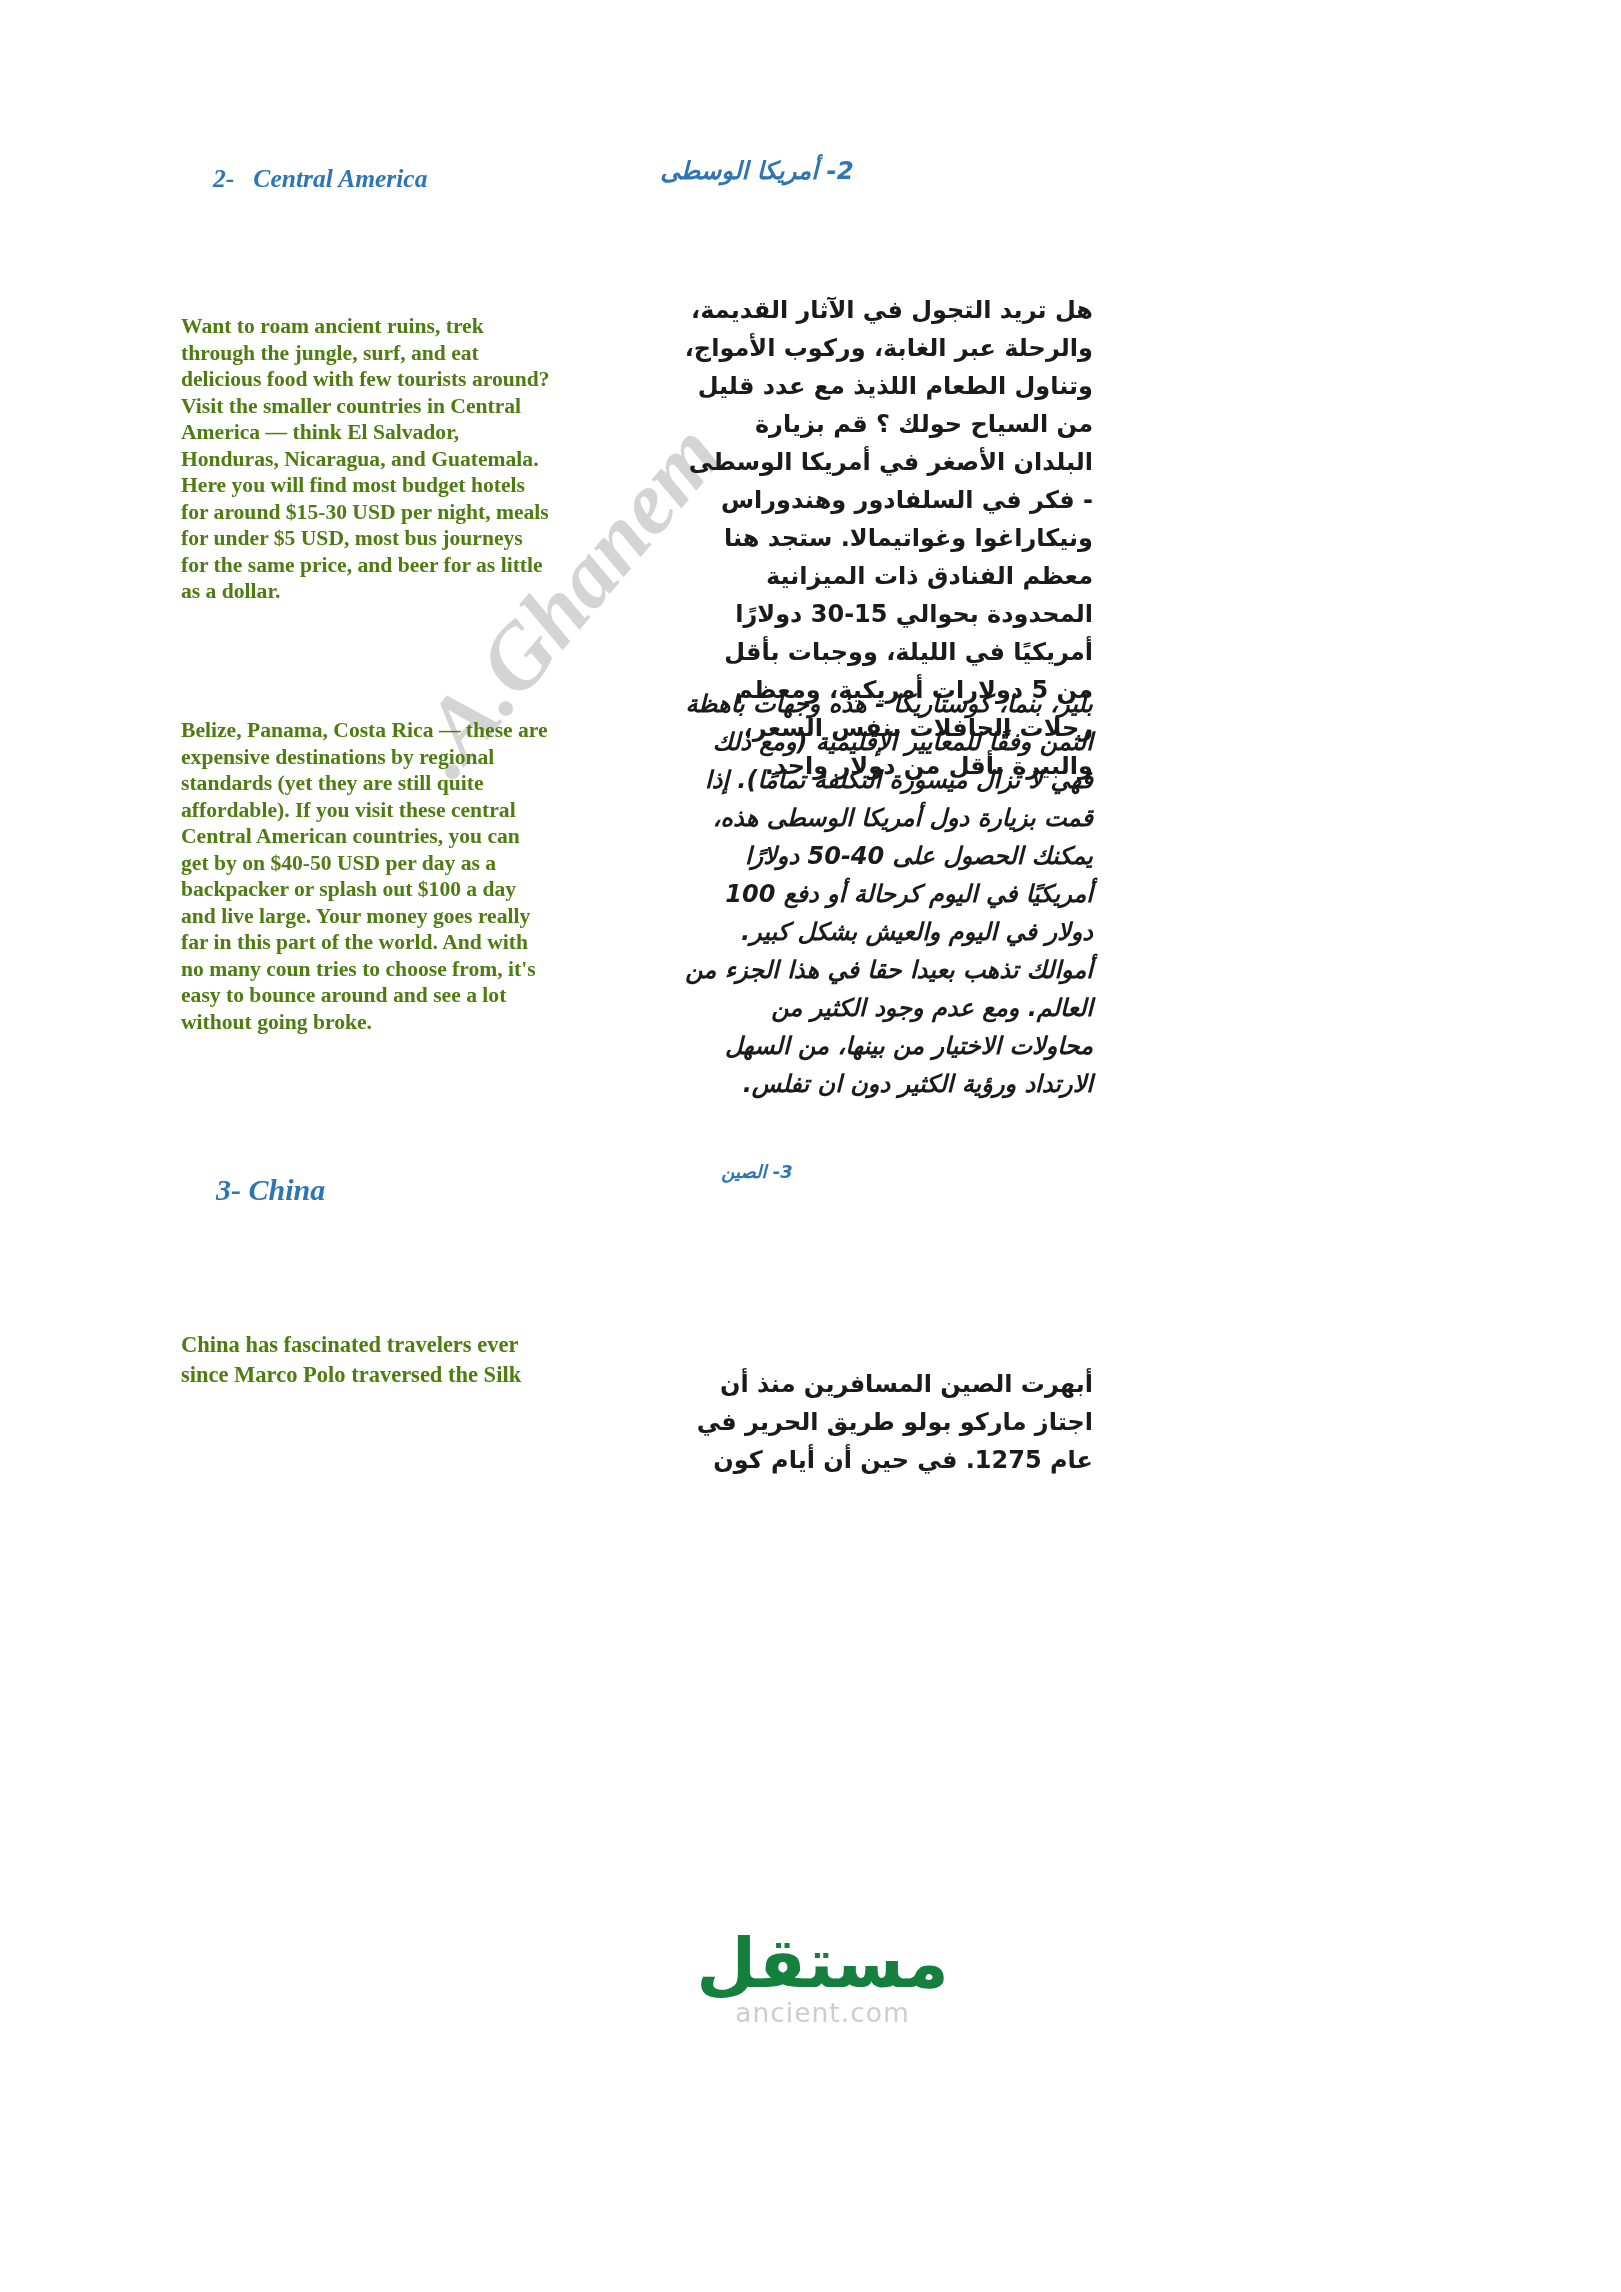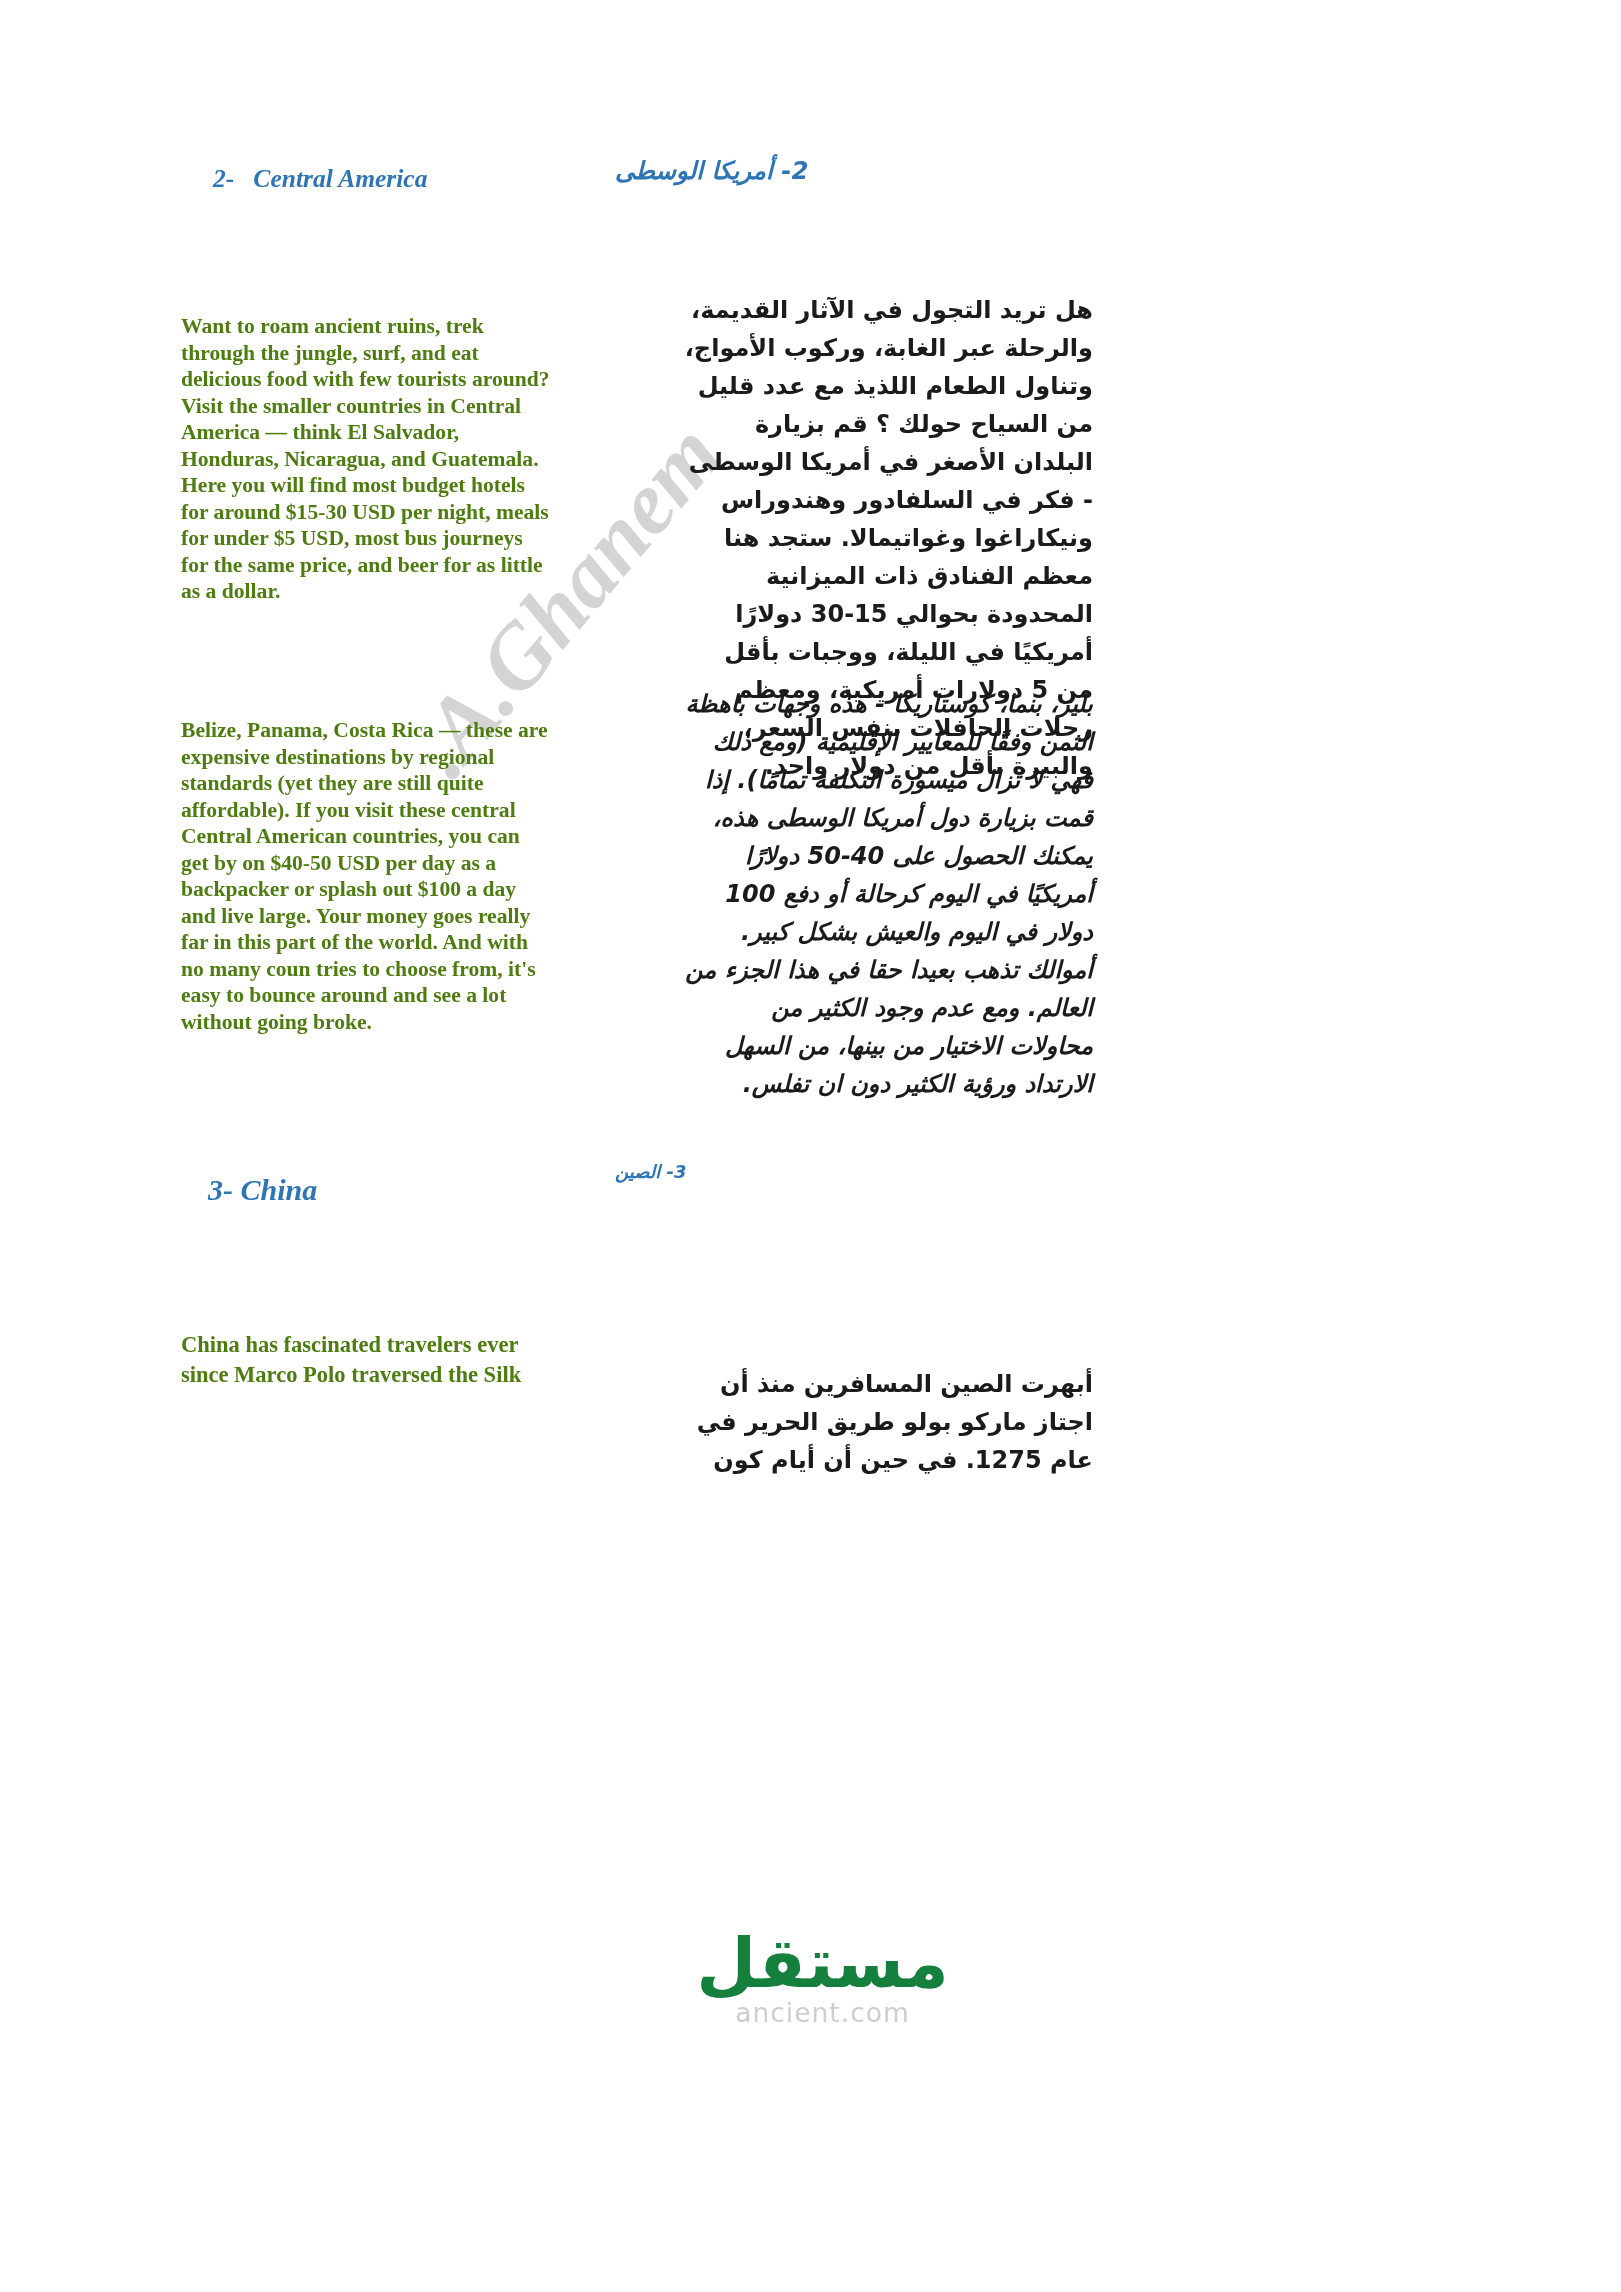--- a/index.html
+++ b/index.html
@@ -20,30 +20,30 @@
     position: absolute;
     font-family: "Liberation Serif", "DejaVu Serif", serif;
     font-weight: 700;
     font-style: italic;
     color: #2e75b6;
     white-space: pre-wrap;
   }
   .h-ar {
     position: absolute;
     direction: rtl;
-    text-align: left;
+    text-align: center;
     font-family: "DejaVu Sans", sans-serif;
     font-weight: 700;
     font-style: italic;
     color: #2e75b6;
     white-space: pre-wrap;
   }
   .h1-en { left: 206px; top: 163px; font-size: 25.5px; }
   .h1-ar { left: 608px; top: 155px; width: 284px; font-size: 24.5px; }
-  .h2-en { left: 201px; top: 1172px; font-size: 30px; }
+  .h2-en { left: 209px; top: 1172px; font-size: 30px; }
   .h2-ar { left: 608px; top: 1160px; width: 284px; font-size: 18px; }
 
   
   .p-en {
     position: absolute;
     left: 174px;
     width: 370px;
     font-family: "Liberation Serif", "DejaVu Serif", serif;
     font-weight: 700;
     font-size: 21.6px;

